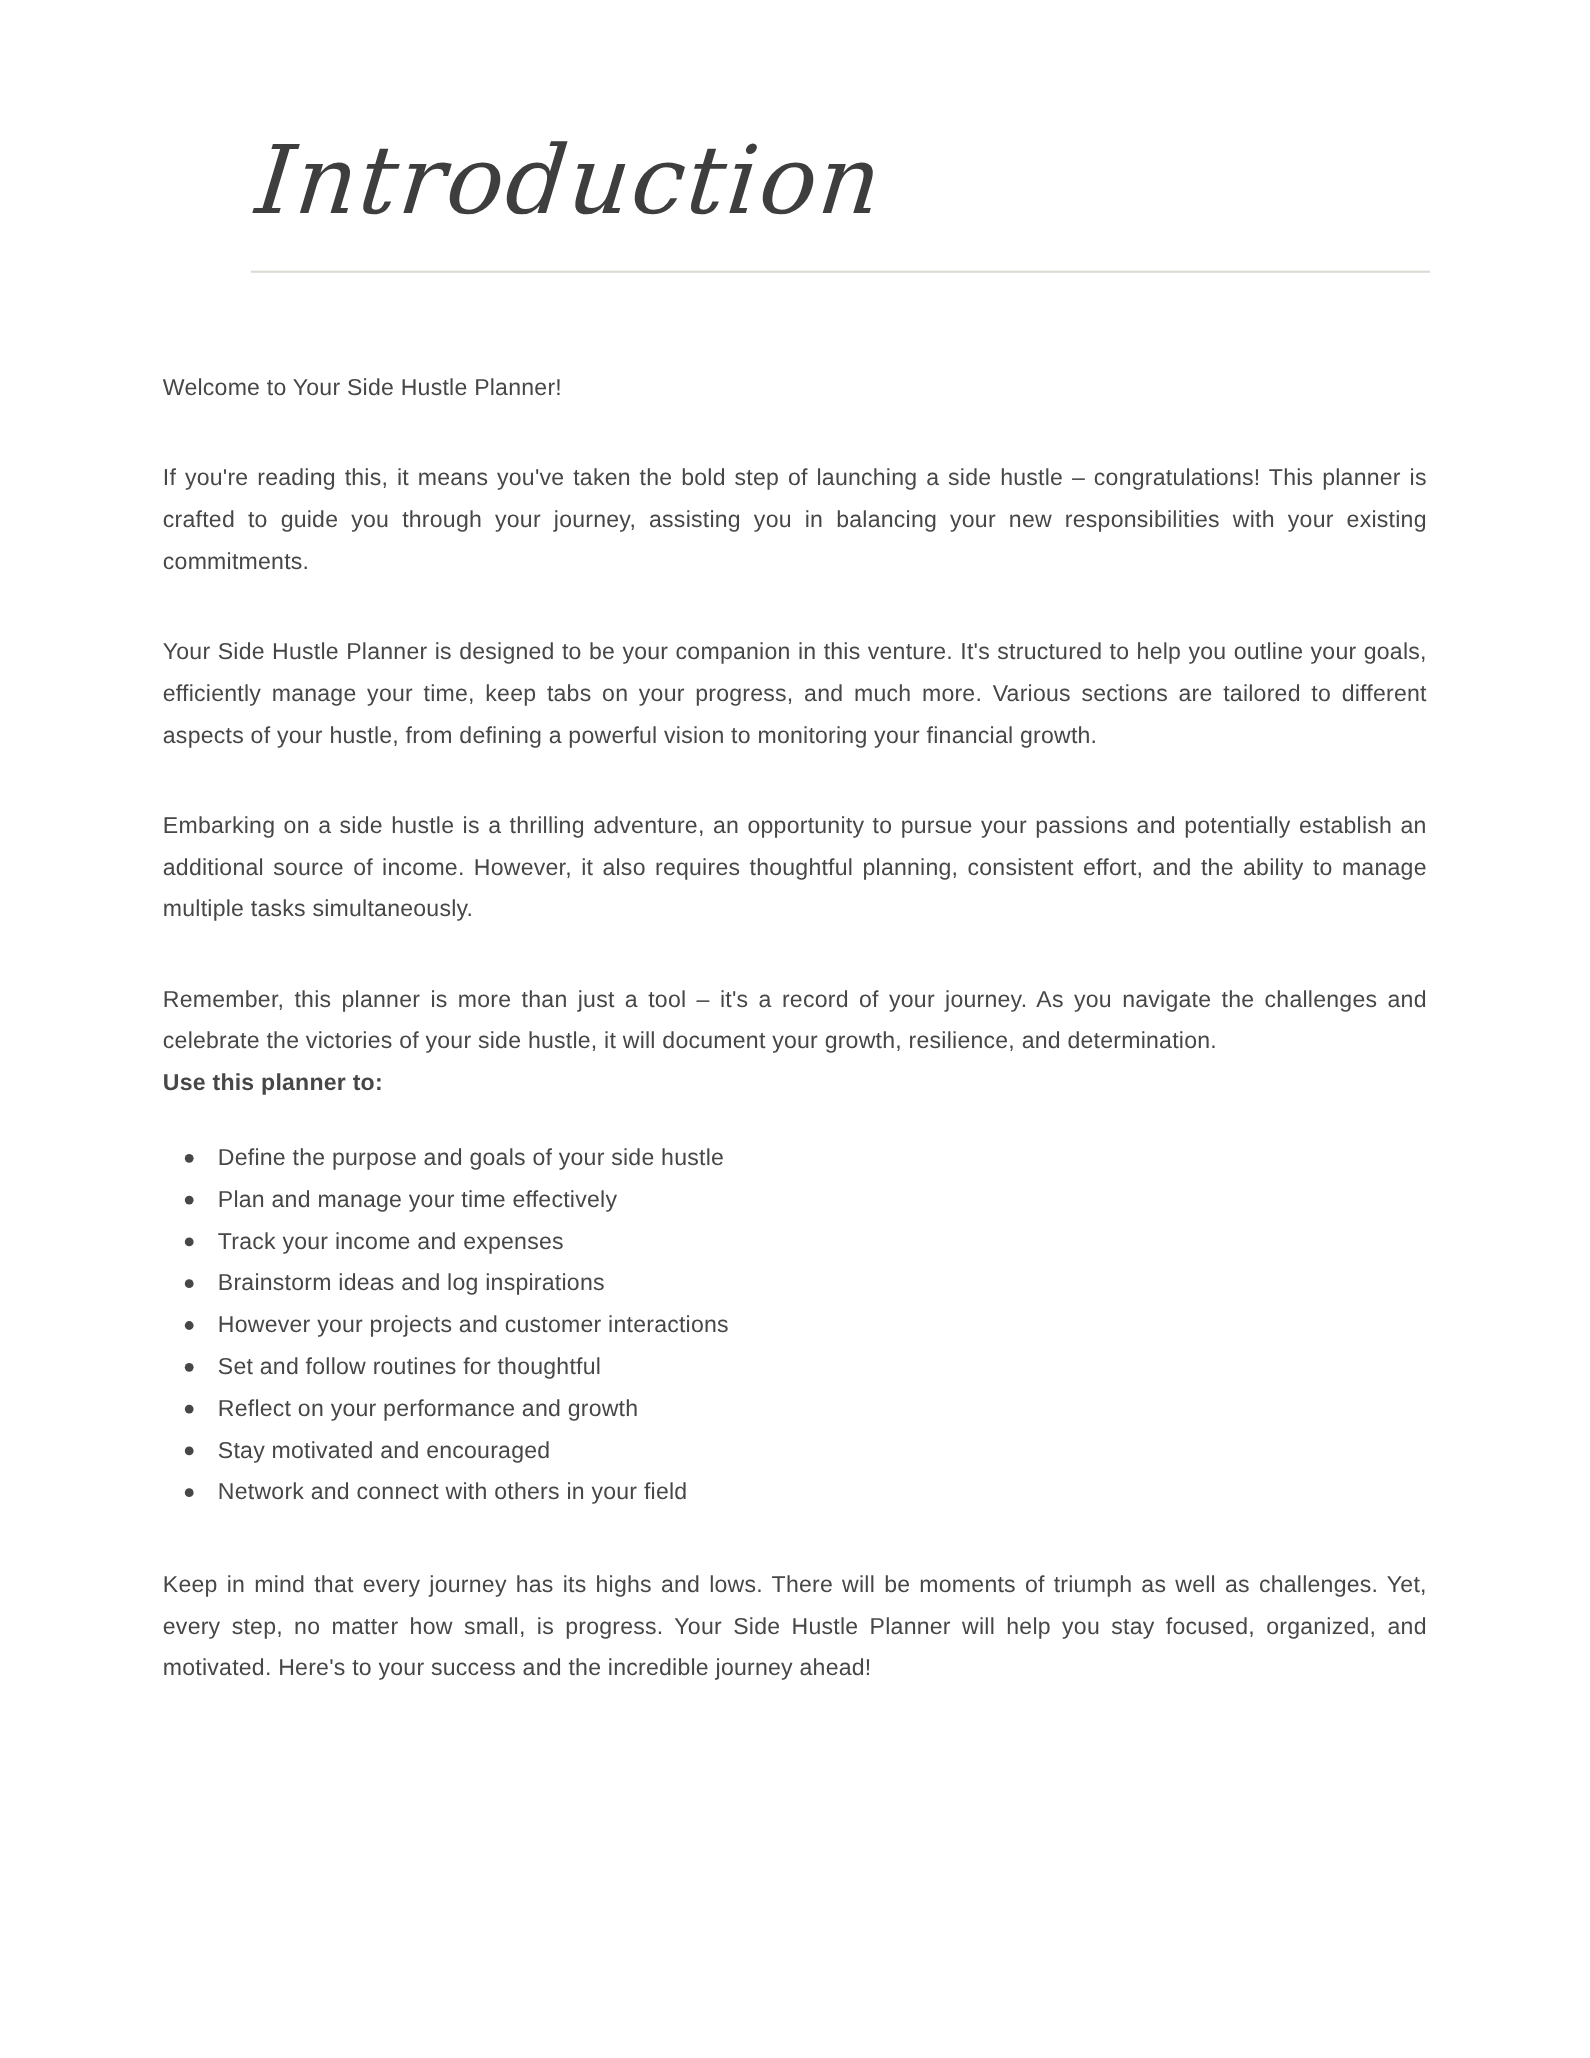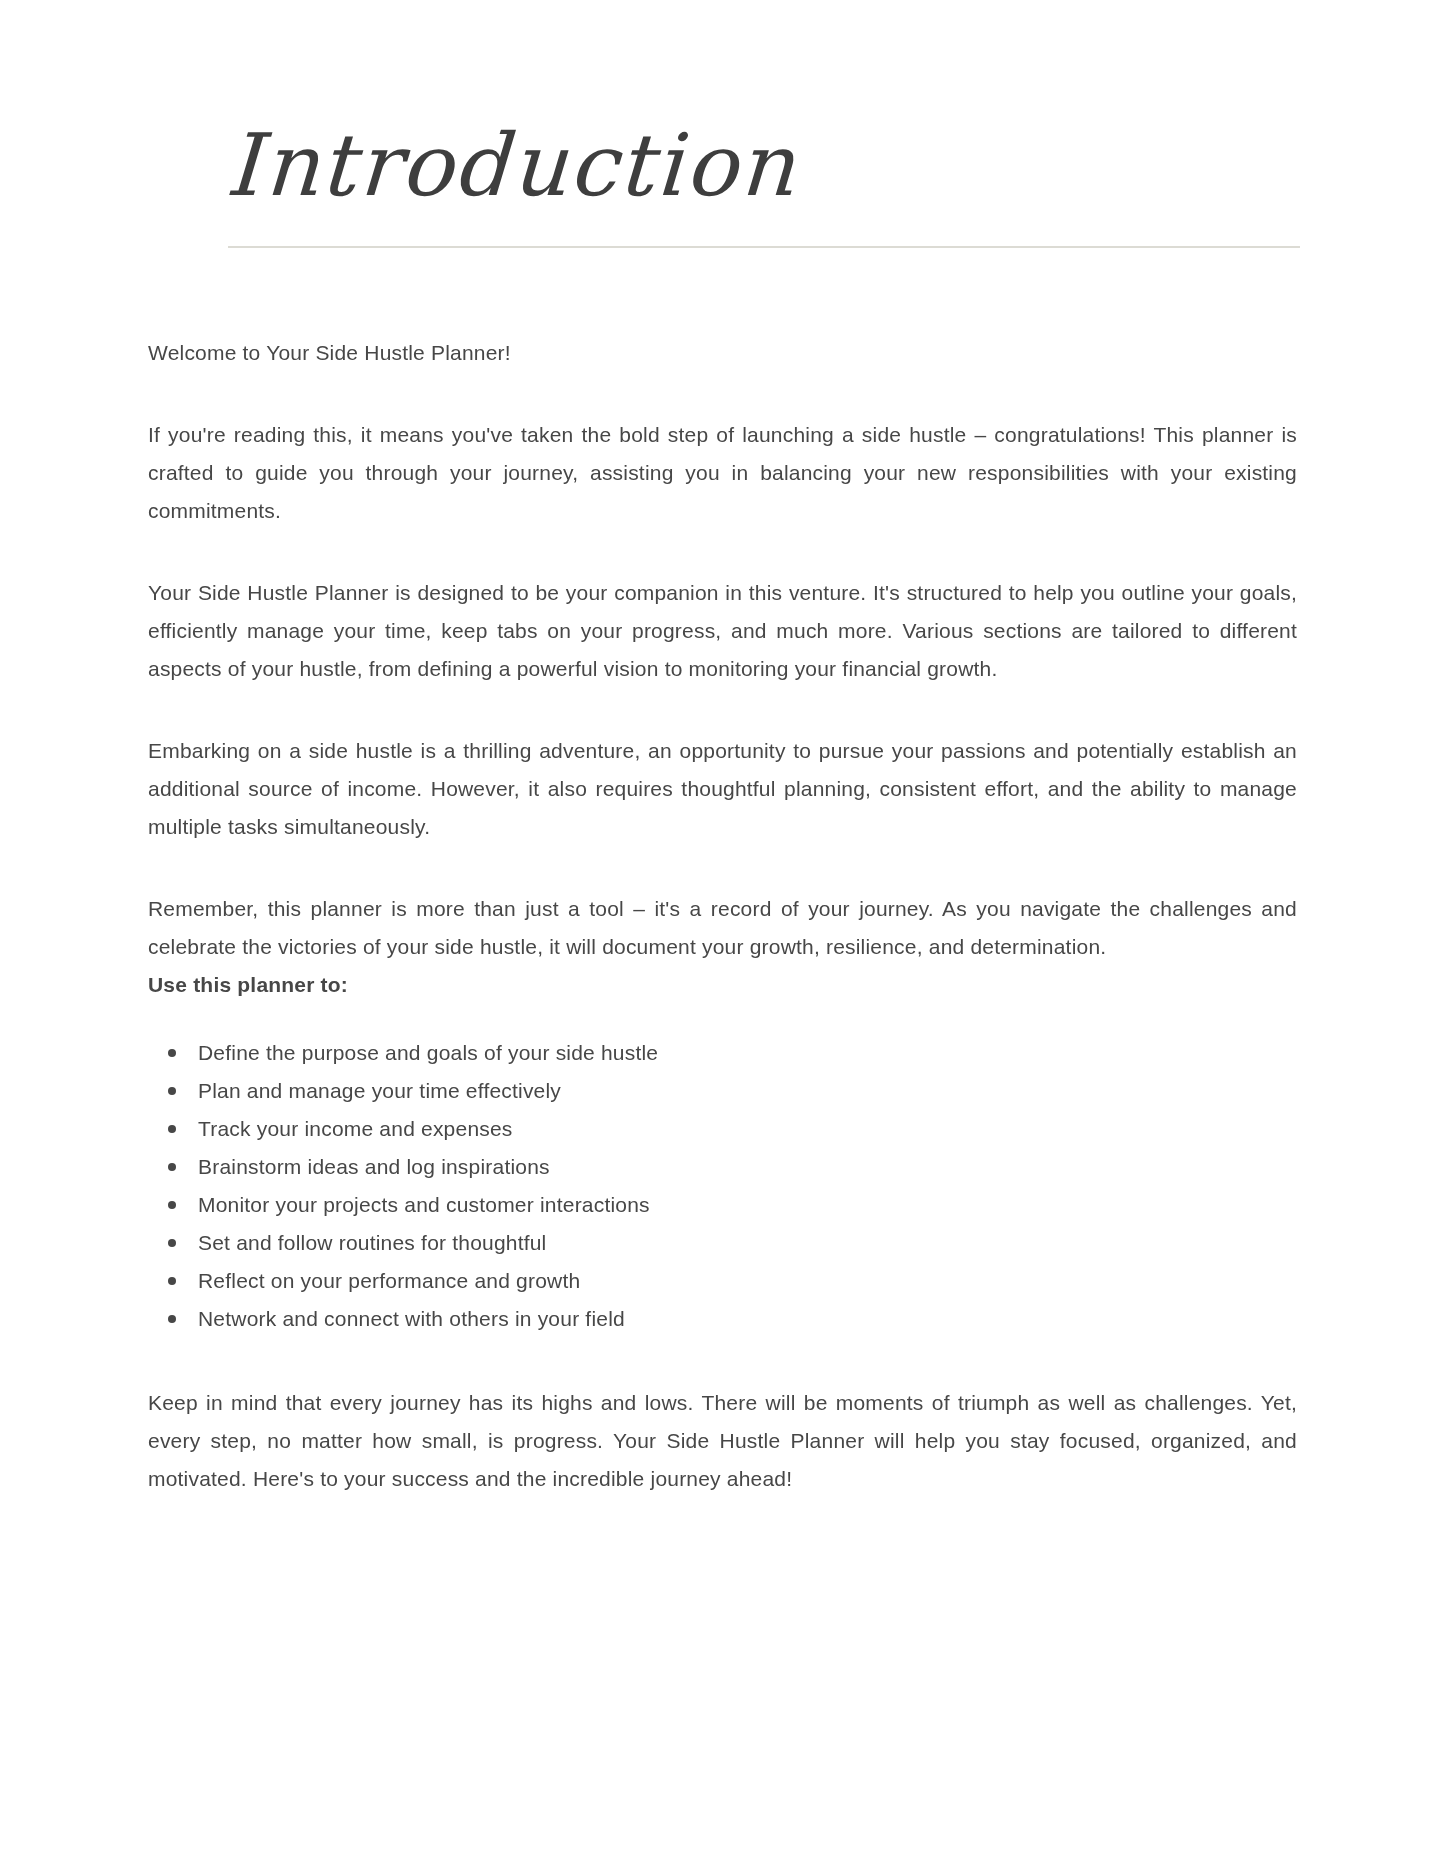--- a/index.html
+++ b/index.html
@@ -109,22 +109,23 @@
     <p class="para">Embarking on a side hustle is a thrilling adventure, an opportunity to pursue your passions and potentially establish an additional source of income. However, it also requires thoughtful planning, consistent effort, and the ability to manage multiple tasks simultaneously.</p>
 
     <p class="para no-gap">Remember, this planner is more than just a tool – it's a record of your journey. As you navigate the challenges and celebrate the victories of your side hustle, it will document your growth, resilience, and determination.</p>
     <p class="lead">Use this planner to:</p>
 
     <ul class="bullets">
       <li>Define the purpose and goals of your side hustle</li>
       <li>Plan and manage your time effectively</li>
       <li>Track your income and expenses</li>
       <li>Brainstorm ideas and log inspirations</li>
-      <li>Monitor your projects and customer interactions</li>
+      <li>However your projects and customer interactions</li>
       <li>Set and follow routines for thoughtful</li>
       <li>Reflect on your performance and growth</li>
+      <li>Stay motivated and encouraged</li>
       <li>Network and connect with others in your field</li>
     </ul>
 
     <p class="closing">Keep in mind that every journey has its highs and lows. There will be moments of triumph as well as challenges. Yet, every step, no matter how small, is progress. Your Side Hustle Planner will help you stay focused, organized, and motivated. Here's to your success and the incredible journey ahead!</p>
   </main>
 
 </div>
 
 </body></html>

